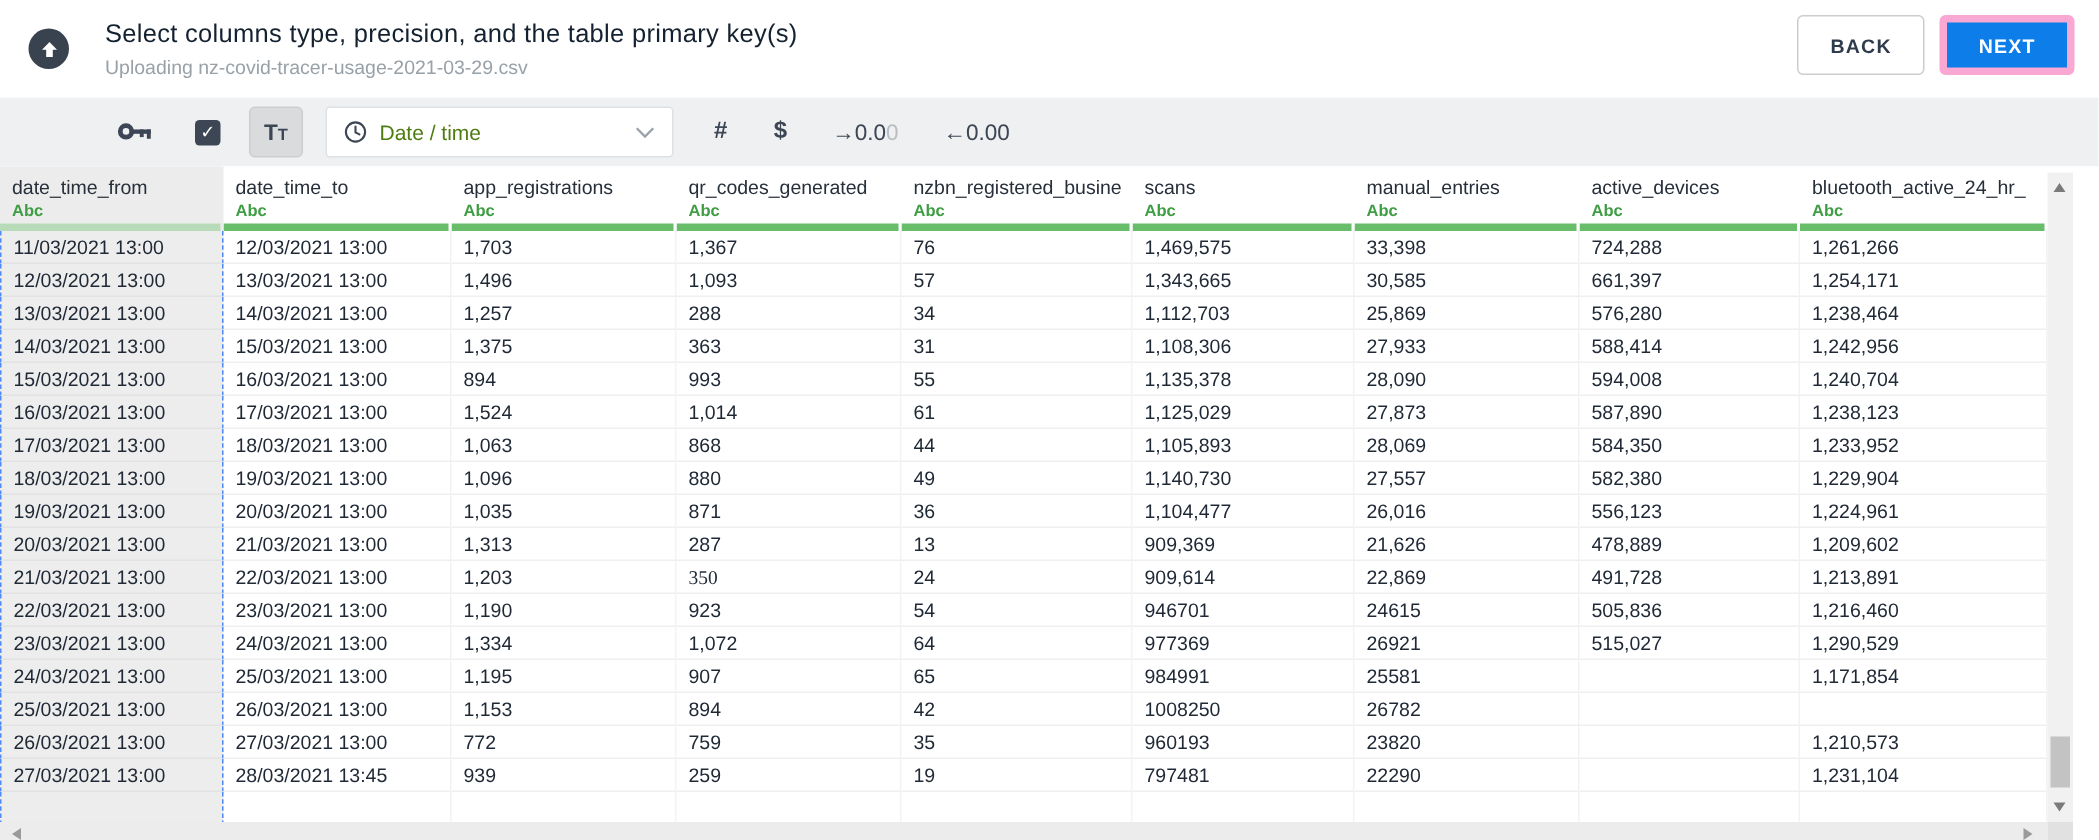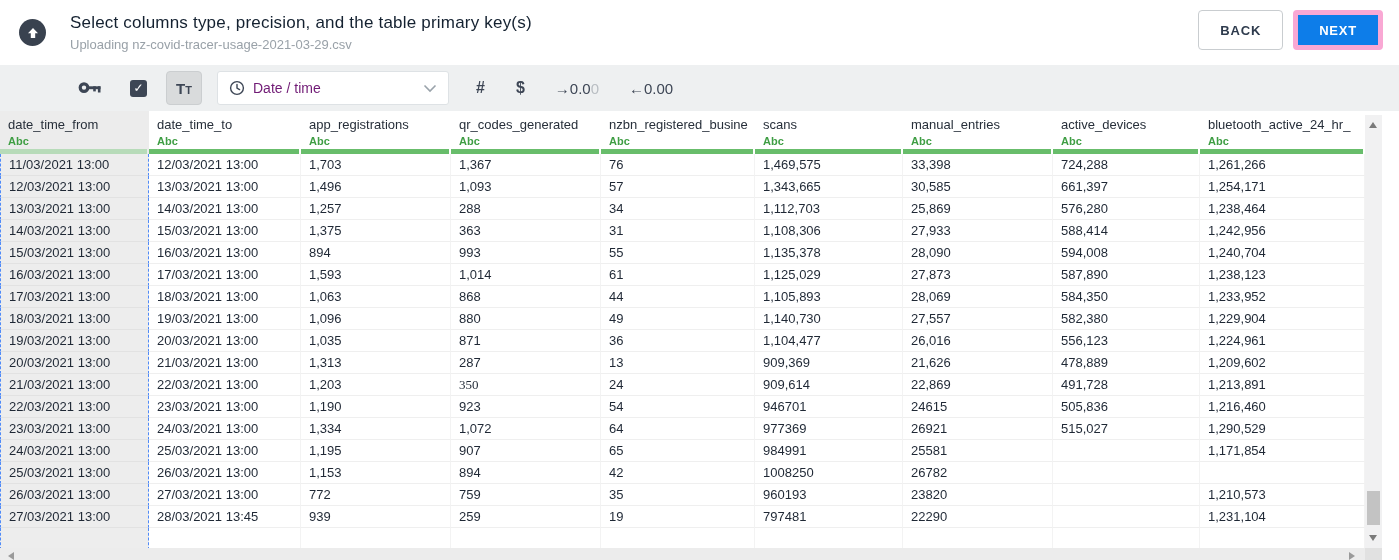--- a/index.html
+++ b/index.html
@@ -24,21 +24,21 @@
   
   .toolbar{height:46px;background:#eef0f1;display:flex;align-items:center}
   .key-wrap{margin-left:78px;display:flex;align-items:center}
   .checkbox{margin-left:29px;width:17px;height:17px;background:#3d4655;border-radius:3px;
     color:#fff;font-size:12px;line-height:17px;text-align:center;cursor:pointer;flex:none}
   .tt-btn{margin-left:19px;width:36px;height:34px;background:#d9dbdc;border:1px solid #cbced0;
     border-radius:4px;color:#3d4655;font-weight:bold;font-size:15px;font-variant:small-caps;
     display:flex;align-items:center;justify-content:center;cursor:pointer;box-sizing:border-box}
   .type-select{margin-left:15px;width:232px;height:34px;background:#fff;border:1px solid #dee2e5;
     border-radius:3px;display:flex;align-items:center;padding:0 11px;box-sizing:border-box;
-    color:#701a75;font-size:14px;cursor:pointer}
+    color:#4d7c0f;font-size:14px;cursor:pointer}
   .type-select .lbl{margin-left:8px}
   .type-select .chev{margin-left:auto;display:flex}
   .tool-glyph{color:#3d4655;font-size:16px;font-weight:bold;cursor:pointer}
   .g-hash{margin-left:27px}
   .g-dollar{margin-left:31px}
   .prec{margin-left:30px;font-size:15px;color:#3d4655;cursor:pointer;white-space:nowrap}
   .prec .faded{color:#b9bec3}
   
   .grid{position:relative;height:452px;background:#fff}
   .thead{display:flex;height:43px;background:#fff}
@@ -222,21 +222,21 @@
         <div class="td" style="width: 150px;">993</div>
         <div class="td" style="width: 154px;">55</div>
         <div class="td" style="width: 148px;">1,135,378</div>
         <div class="td" style="width: 150px;">28,090</div>
         <div class="td" style="width: 147px;">594,008</div>
         <div class="td" style="width: 165px;">1,240,704</div>
       </div>
       <div class="tr">
         <div class="td sel" style="width: 149px;">16/03/2021 13:00</div>
         <div class="td" style="width: 152px;">17/03/2021 13:00</div>
-        <div class="td" style="width: 150px;">1,593</div>
+        <div class="td" style="width: 150px;">1,524</div>
         <div class="td" style="width: 150px;">1,014</div>
         <div class="td" style="width: 154px;">61</div>
         <div class="td" style="width: 148px;">1,125,029</div>
         <div class="td" style="width: 150px;">27,873</div>
         <div class="td" style="width: 147px;">587,890</div>
         <div class="td" style="width: 165px;">1,238,123</div>
       </div>
       <div class="tr">
         <div class="td sel" style="width: 149px;">17/03/2021 13:00</div>
         <div class="td" style="width: 152px;">18/03/2021 13:00</div>

